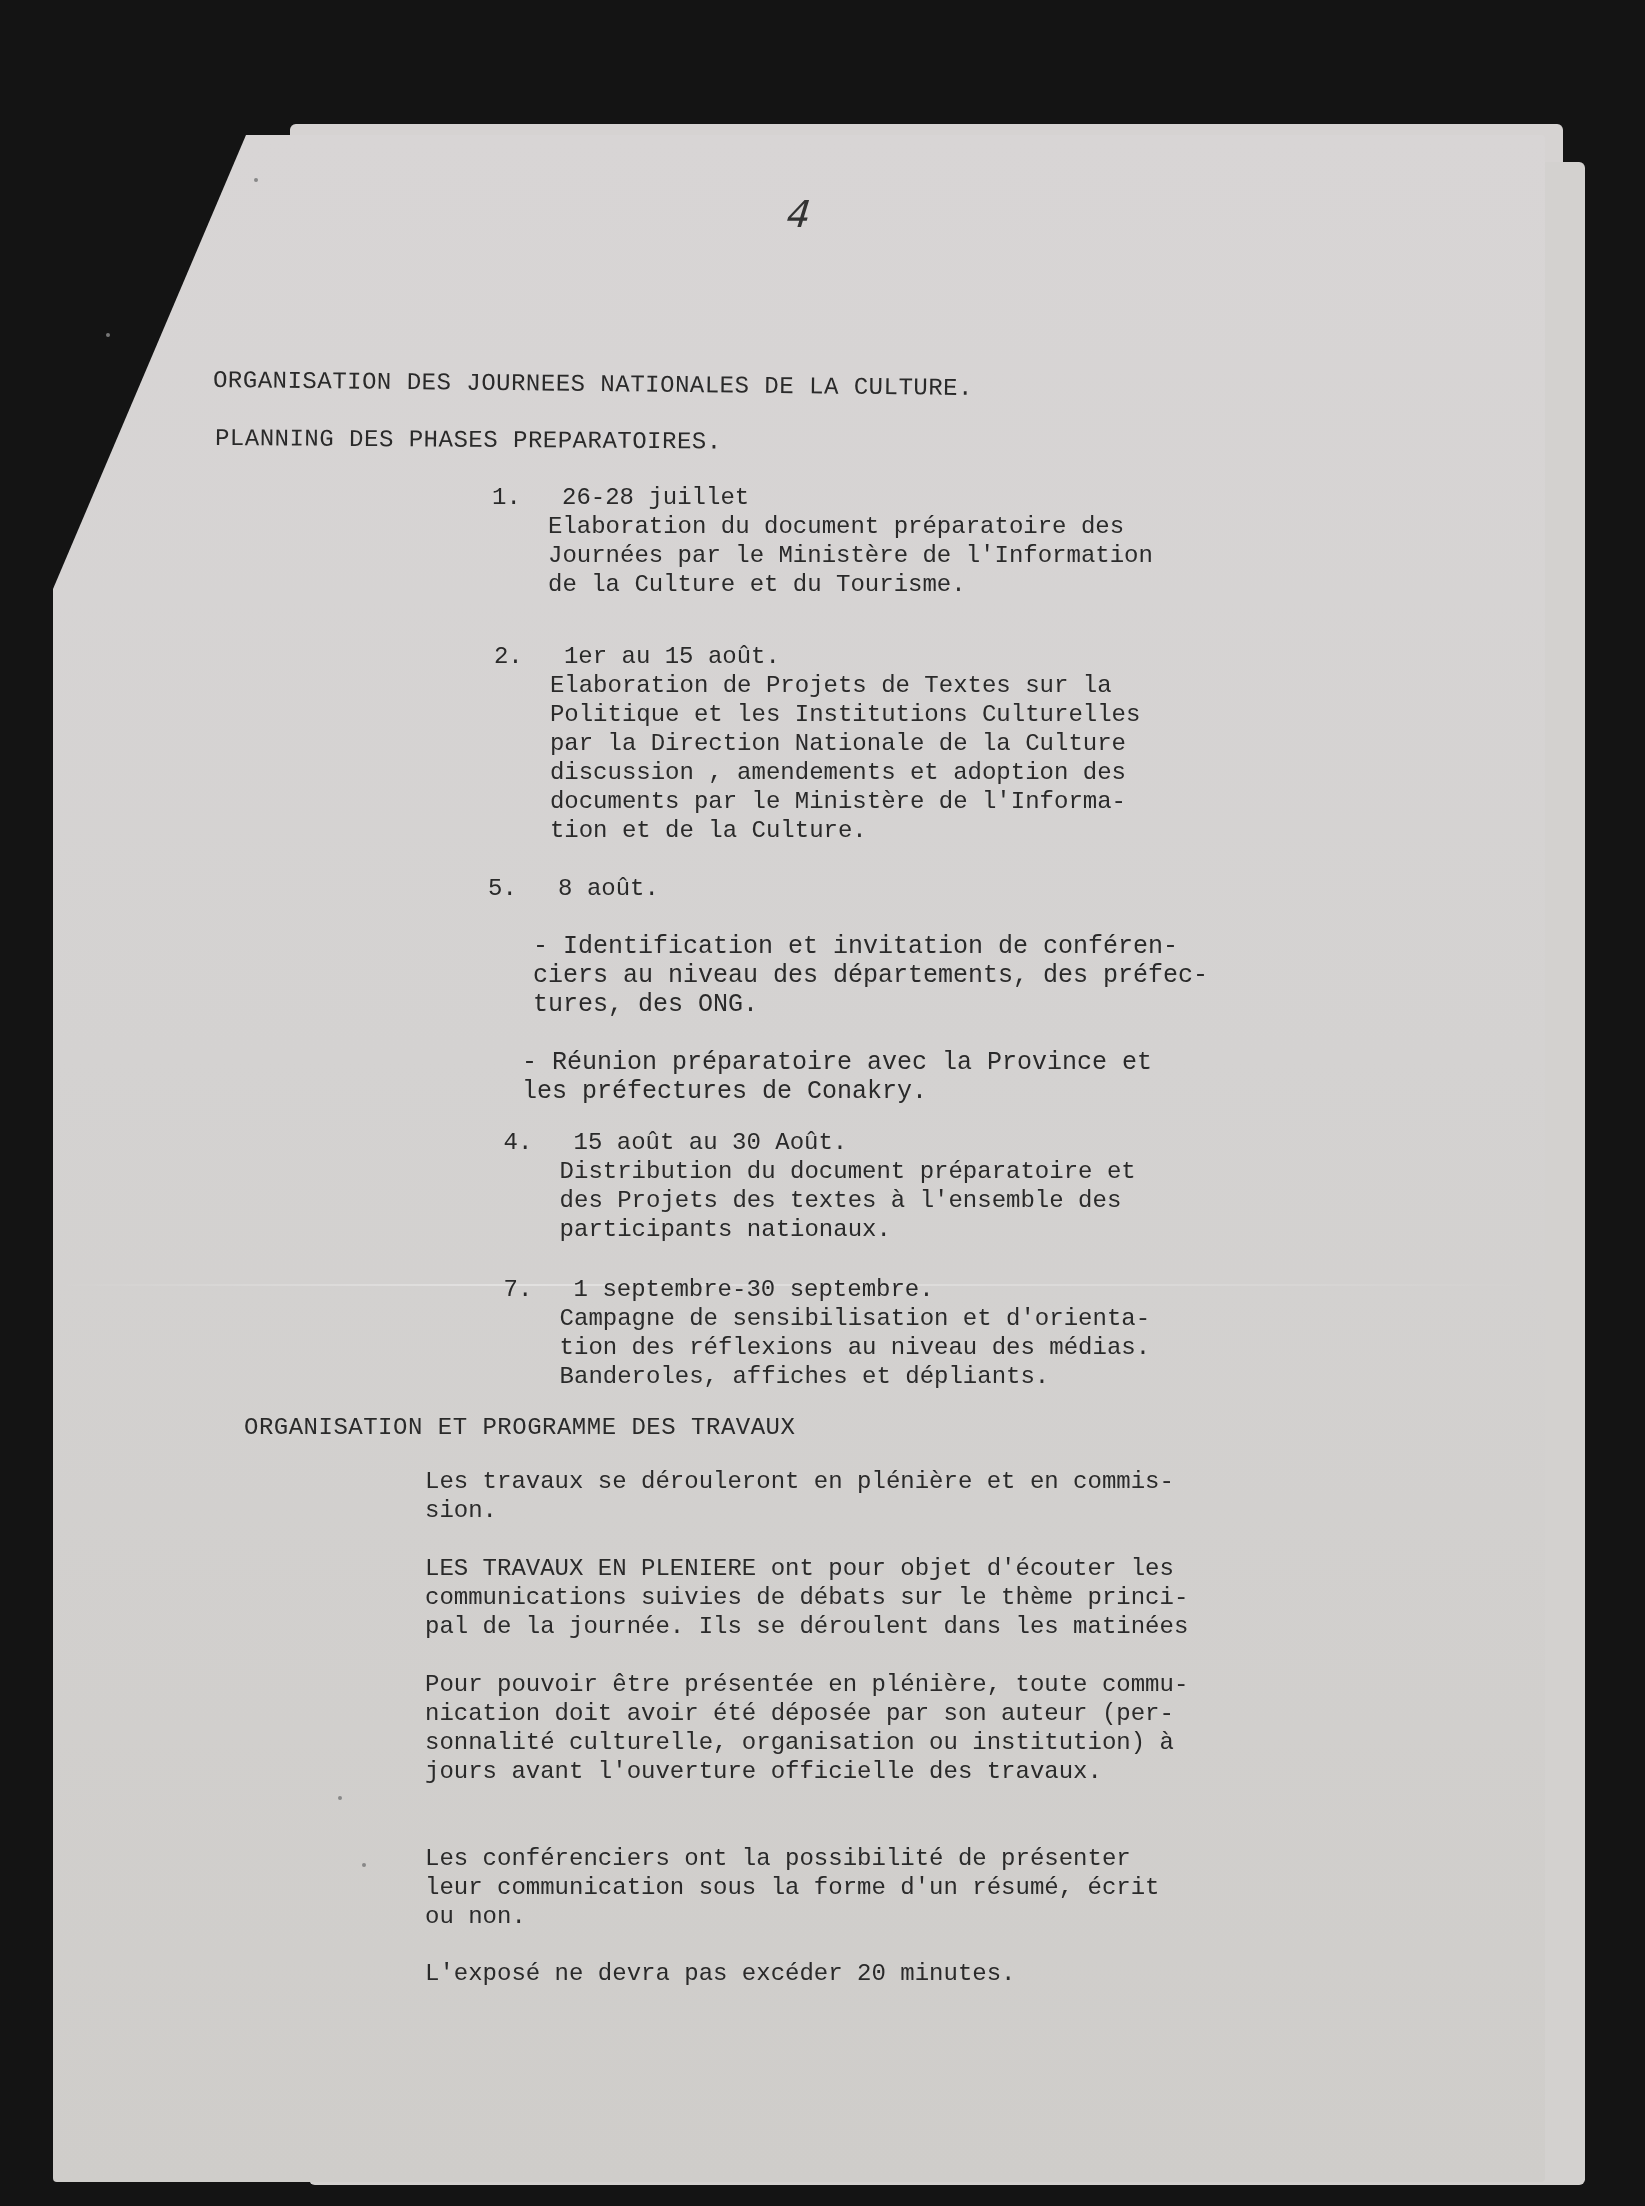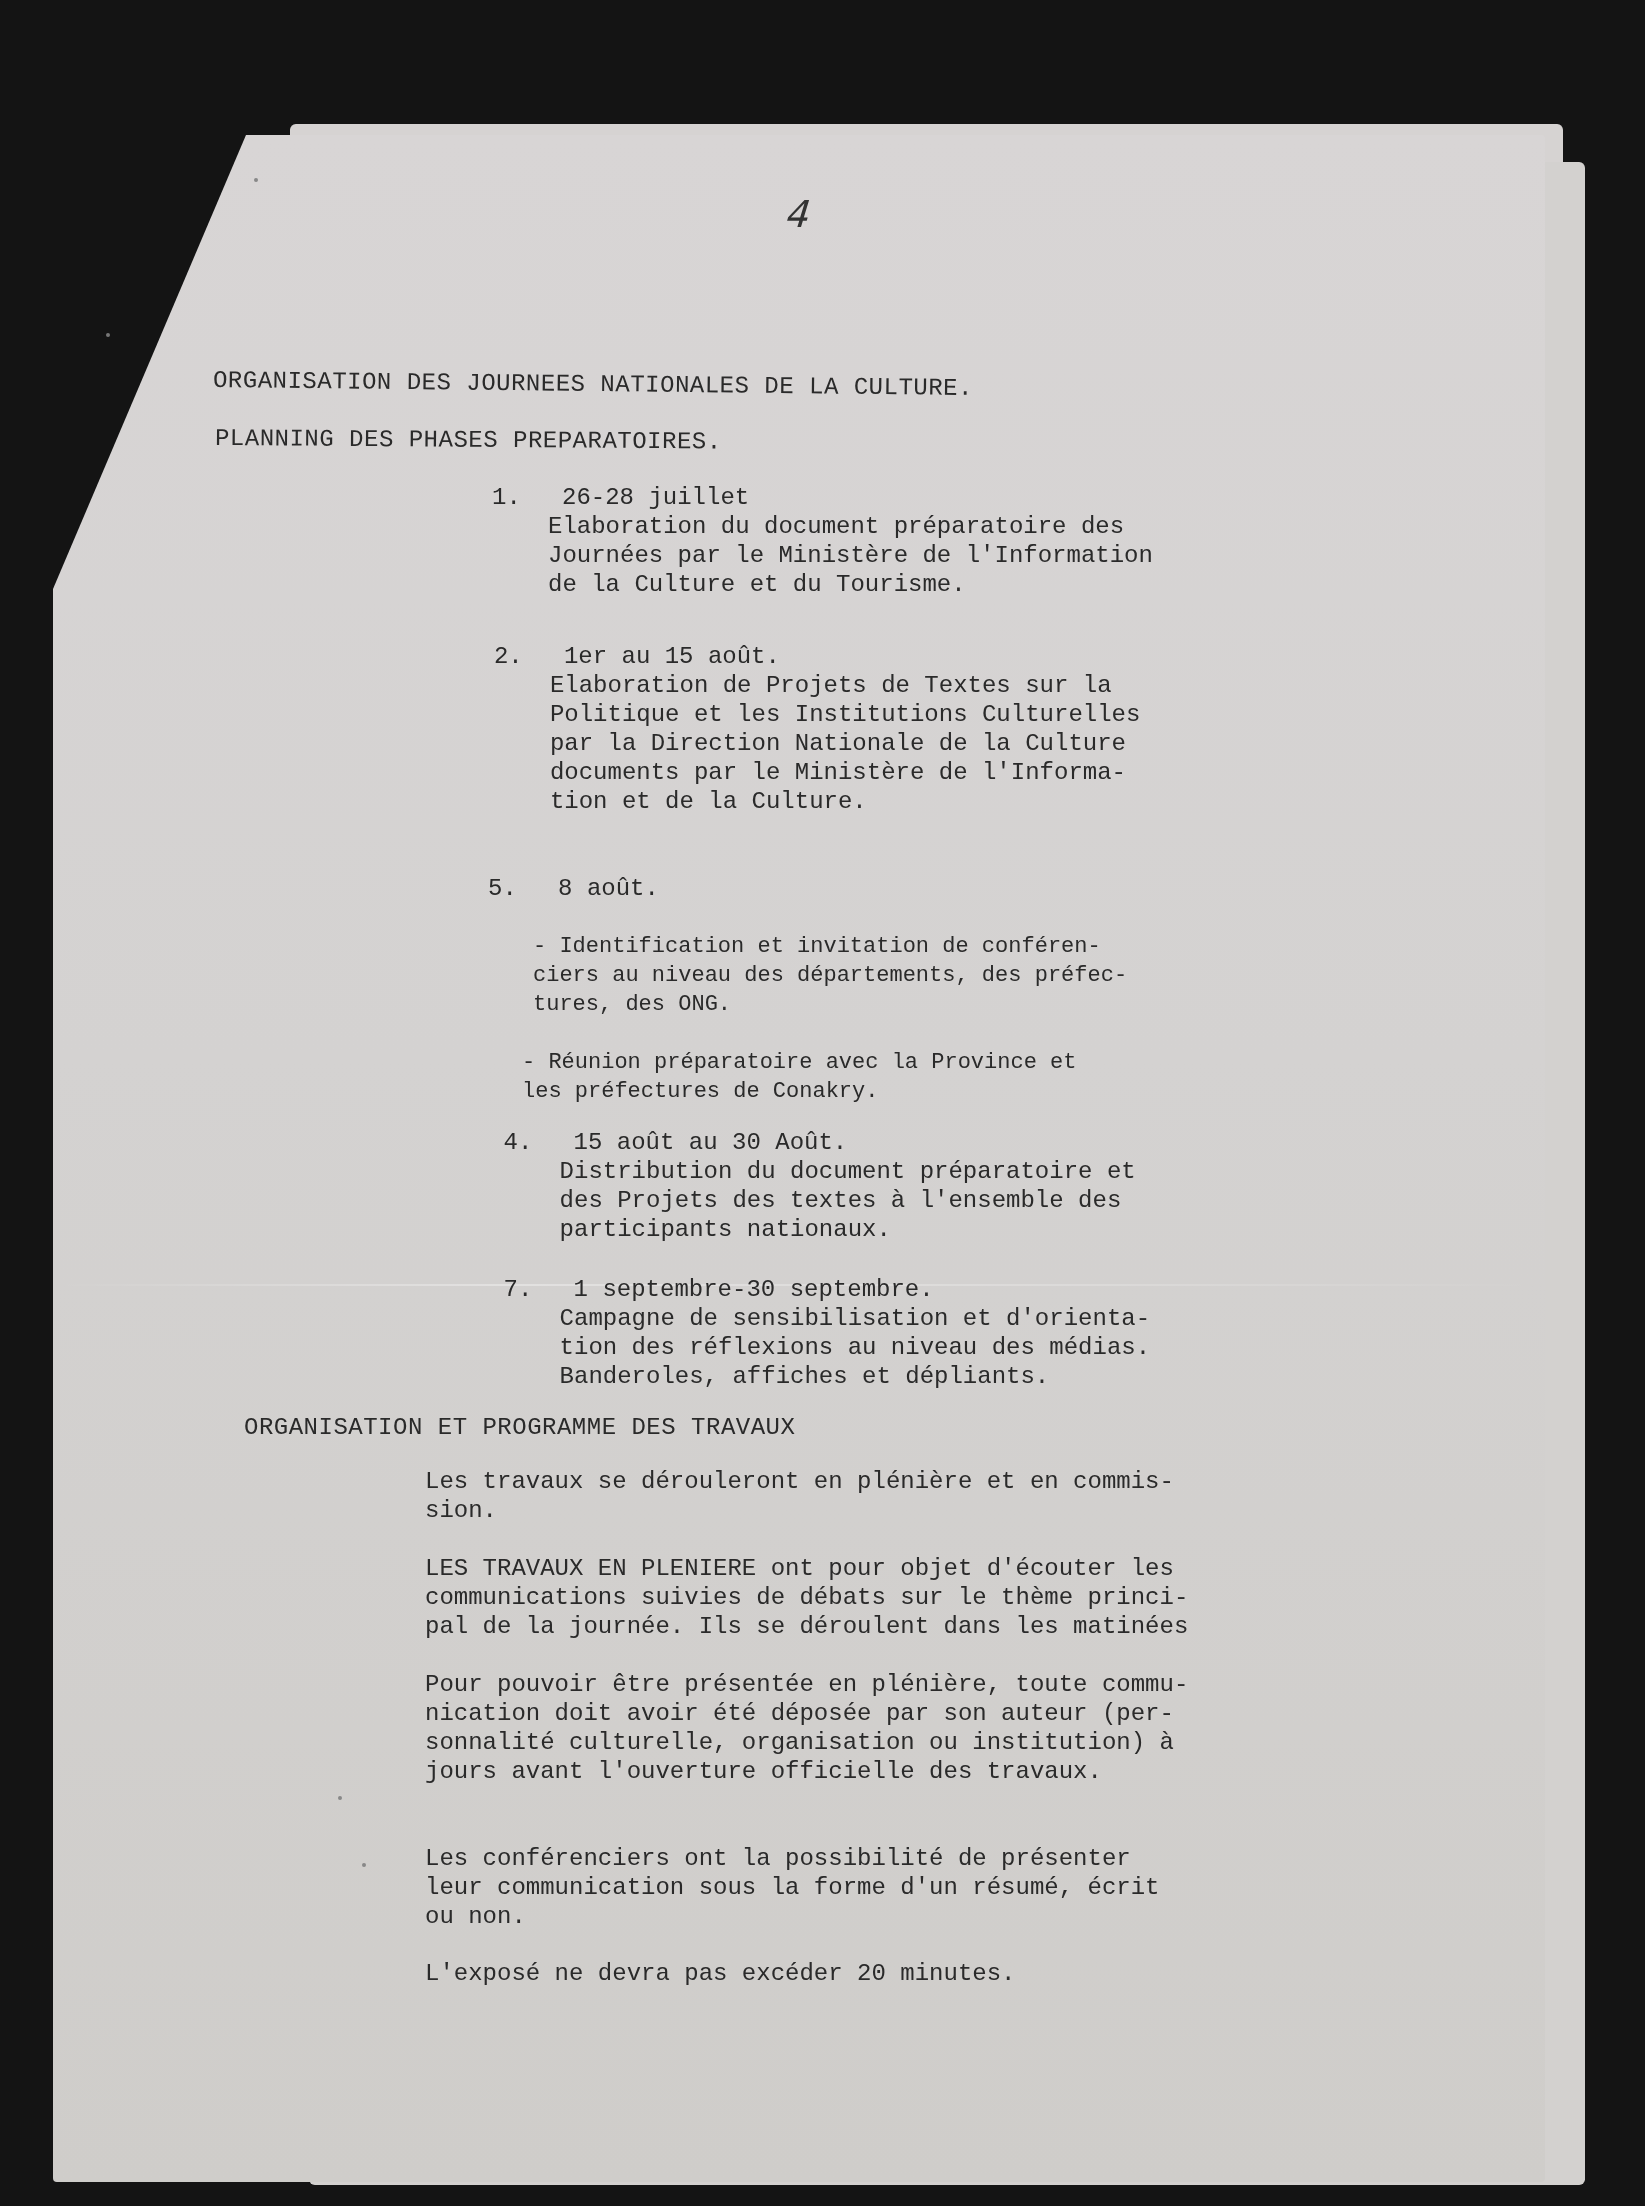--- a/index.html
+++ b/index.html
@@ -87,21 +87,21 @@
       left: 56px;
       top: 29px;
       width: 869px;
     }
     .phase .body div,
     .bullet div {
       white-space: pre;
     }
     .bullet {
       position: absolute;
-      font-size: 22px;
+      font-size: 25px;
       line-height: 29px;
     }
 
     .section-paras {
       position: absolute;
       left: 372px;
       top: 1332px;
       width: 1014px;
       font-size: 24px;
       line-height: 29px;
@@ -153,20 +153,21 @@
       </div>
     </div>
 
     <div class="phase" style="left:1.9px; top:159px;">
       <span class="num">2.</span>
       <span class="date">1er au 15 août.</span>
       <div class="body">
         <div>Elaboration de Projets de Textes sur la</div>
         <div>Politique et les Institutions Culturelles</div>
         <div>par la Direction Nationale de la Culture</div>
+        <div>discussion , amendements et adoption des</div>
         <div>documents par le Ministère de l'Informa-</div>
         <div>tion et de la Culture.</div>
       </div>
     </div>
 
     <div class="phase" style="left:-3.9px; top:391px;">
       <span class="num">5.</span>
       <span class="date">8 août.</span>
     </div>
     <div class="bullet" style="left:41px; top:449px;">

